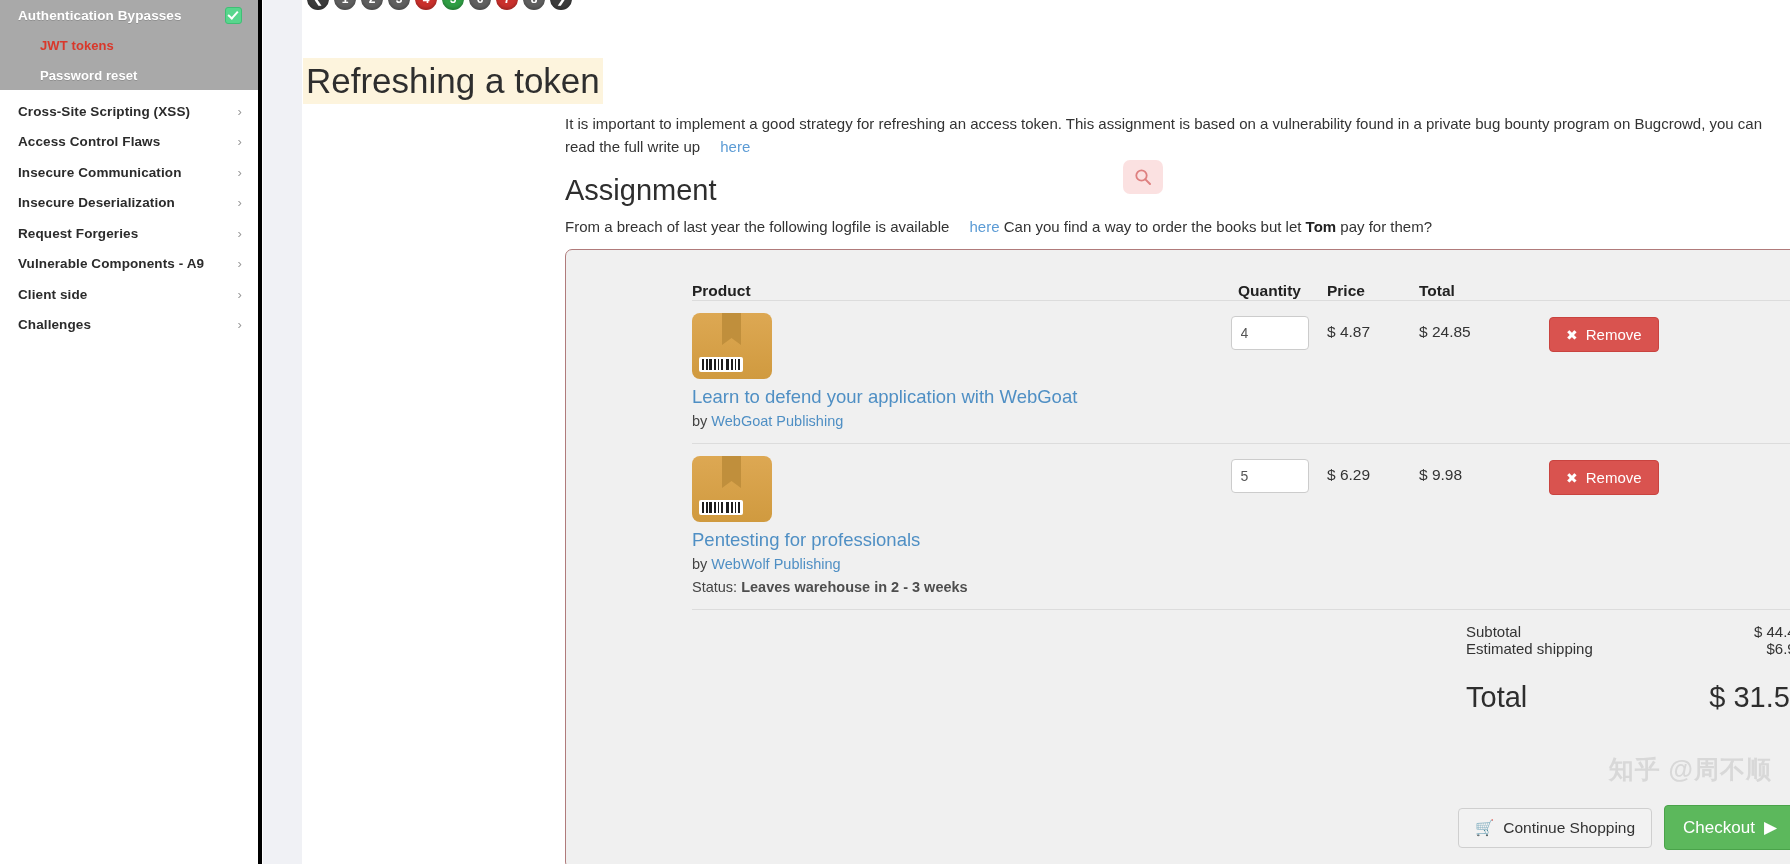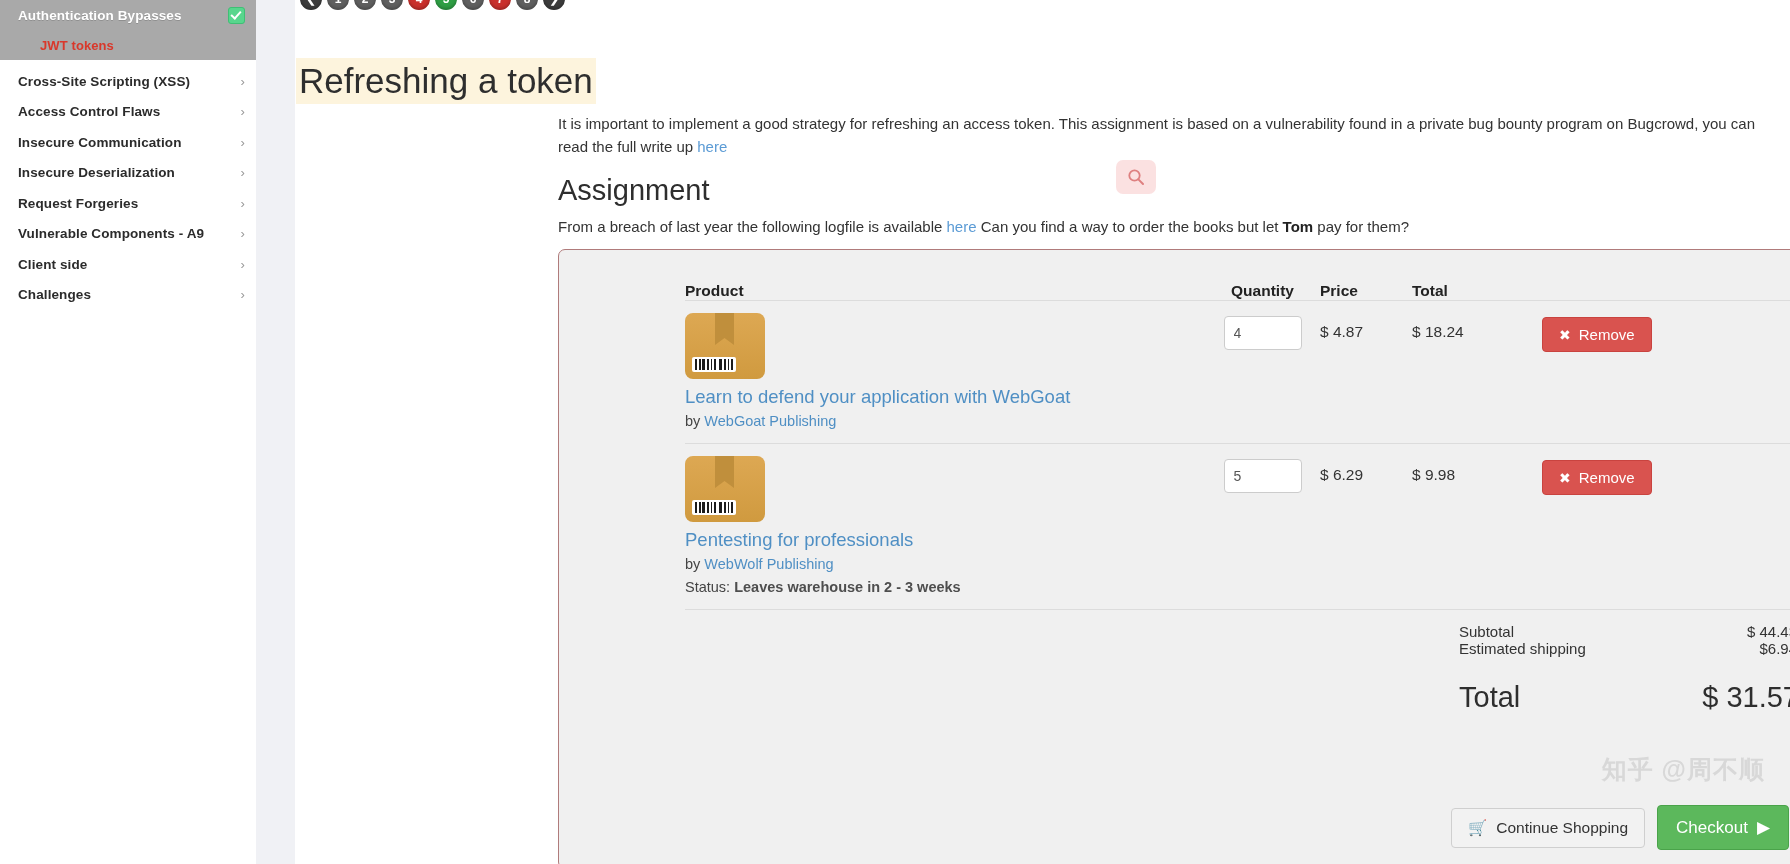--- a/index.html
+++ b/index.html
@@ -16,21 +16,21 @@
     color: #333333;
   }
 
   
   #sidebar {
     position: absolute;
     left: 0; top: 0;
     width: 262px;
     height: 864px;
     background: #ffffff;
-    border-right: 1px solid #000000;
+    border-right: 4px solid #000000;
     box-sizing: border-box;
   }
   .side-active-block {
     background: #a9a9a9;
     padding: 0;
     margin: 0;
   }
   .side-row {
     display: flex;
     align-items: center;
@@ -74,21 +74,21 @@
     border: solid #ffffff;
     border-width: 0 2px 2px 0;
     transform: rotate(42deg);
   }
   .side-list { padding-top: 6px; }
   .side-list .side-row { height: 30.5px; }
 
   
   #main {
     position: absolute;
-    left: 256px; top: 0;
+    left: 263px; top: 0;
     width: 1527px; height: 864px;
     background: #ffffff;
     box-sizing: border-box;
   }
   #left-rail {
     position: absolute;
     left: 0; top: 0;
     width: 39px; height: 864px;
     background: #f0f1f5;
   }
@@ -142,21 +142,21 @@
   }
   #para1 { left: 302px; top: 112px; width: 1230px; }
   .h-assign {
     position: absolute;
     left: 302px; top: 174px;
     font-size: 29px;
     font-weight: normal;
     color: #2e2e2e;
   }
   #para2 { left: 302px; top: 215px; width: 1200px; }
-  a.lnk { color: #5b9bd5; text-decoration: none; }
+  a.lnk { color: #5b9bd5; text-decoration: none; margin-left: 16px; }
   .bold { font-weight: bold; color: #222; text-align: right; }
 
   
   #wm-search {
     position: absolute;
     left: 860px; top: 160px;
     width: 40px; height: 34px;
     background: #fbdcdc;
     border-radius: 7px;
     display: flex;
@@ -359,20 +359,23 @@
 <body>
 
 <div id="sidebar">
   <div class="side-active-block">
     <div class="side-row on-grey">
       <span>Authentication Bypasses</span>
       <span class="check-box"></span>
     </div>
     <div class="side-row sub danger">
       <span>JWT tokens</span>
+    </div>
+    <div class="side-row sub on-grey">
+      <span>Password reset</span>
     </div>
   </div>
 
   <div class="side-list">
     <div class="side-row">
       <span>Cross-Site Scripting (XSS)</span>
       <span class="chev">›</span>
     </div>
     <div class="side-row">
       <span>Access Control Flaws</span>
@@ -470,21 +473,21 @@
           </div>
           <div class="p-title">Learn to defend your application with WebGoat</div>
           <div class="p-by">
             <span>by </span><a href="#">WebGoat Publishing</a>
           </div>
         </div>
         <div class="qty-cell">
           <input class="qty-input" type="text" value="4" style="">
         </div>
         <div class="price-cell">$ 4.87</div>
-        <div class="total-cell">$ 18.24</div>
+        <div class="total-cell">$ 24.85</div>
         <div class="act-cell">
           <button class="btn-remove">
             <span class="x">✖</span>
             <span>Remove</span>
           </button>
         </div>
       </div>
 
       <div class="cart-row">
         <div class="prod-cell">

